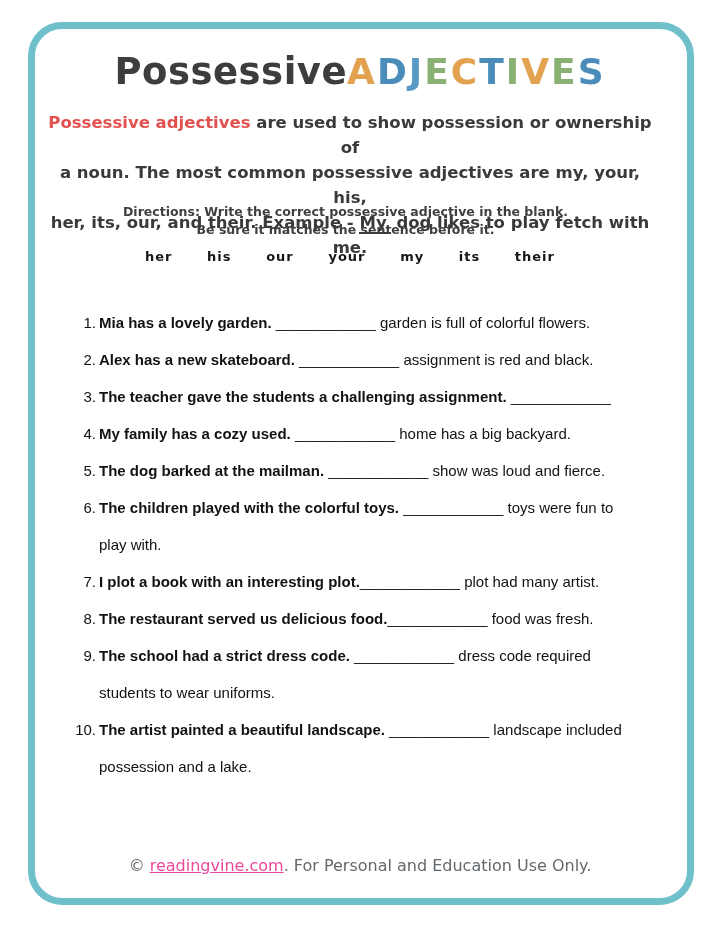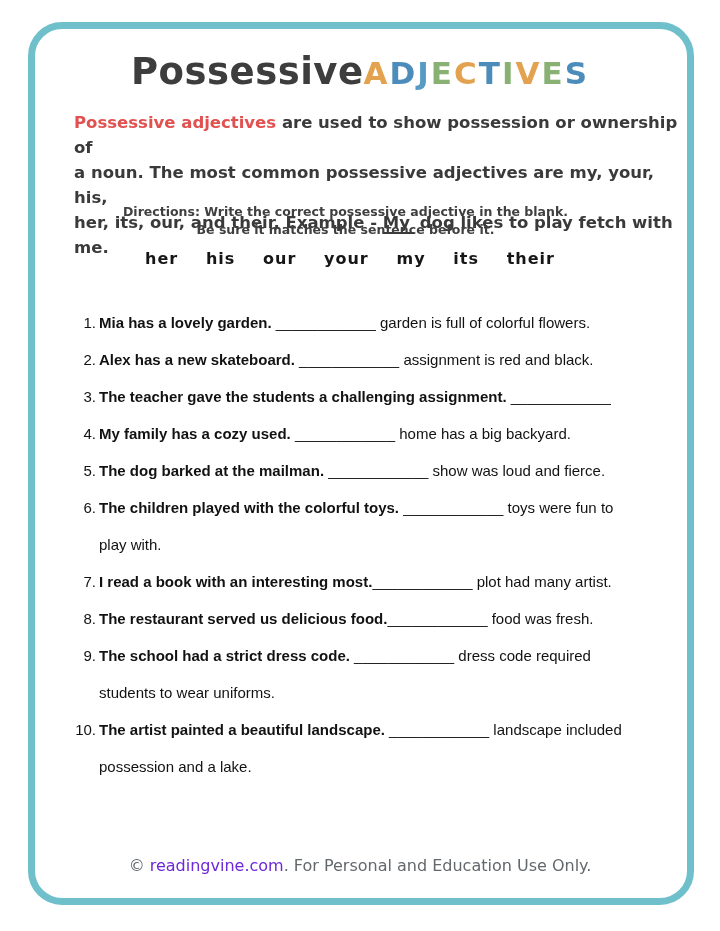--- a/index.html
+++ b/index.html
@@ -9,58 +9,58 @@
   .border-frame {
     position:absolute; left:28px; top:22px; width:666px; height:883px;
     border:7px solid #6fc0cb; border-radius:34px;
   }
 
   .title-row {
     position:absolute; top:50px; left:0; width:720px; text-align:center;
     font-family:"DejaVu Sans", sans-serif; font-weight:bold; white-space:nowrap;
   }
   .title-main { font-size:37px; color:#3d3d3d; letter-spacing:0.5px; }
-  .title-adj  { font-size:31px; letter-spacing:2px; }
+  .title-adj  { font-size:36px; letter-spacing:2px; }
 
   .intro {
-    position:absolute; top:110px; left:74px; width:604px; 
+    position:absolute; top:110px; left:48px; width:604px; text-align:center;
     font-family:"DejaVu Sans", sans-serif; font-weight:bold;
     font-size:16.5px; line-height:25px; color:#3a3a3a;
   }
   .underline-my { border-bottom:2px solid #3a3a3a; padding-right:4px; }
 
   .directions {
     position:absolute; top:203px; left:0; width:651px; text-align:center;
     font-family:"DejaVu Sans", sans-serif; font-weight:bold;
     font-size:12.5px; line-height:18px; color:#3f3f3f;margin-left:20px;
   }
 
   .wordbank {
     position:absolute; top:249px; left:145px; width:410px;
     display:flex; justify-content:space-between;
     font-family:"DejaVu Sans", sans-serif; font-weight:bold;
-    font-size:16px; color:#161616; letter-spacing:1px;
+    font-size:13px; color:#161616; letter-spacing:1px;
   }
 
   .exercises {
     position:absolute; top:304px; left:70px; width:582px;
     font-size:15px; line-height:37px; color:#121212;
   }
   .exercise { display:flex; }
   .exercise .num { flex:0 0 26px; width:26px; text-align:right; font-weight:normal; }
   .exercise .body { flex:1; margin-left:3px; white-space:nowrap; }
   .statement { font-weight:bold;margin-top:44px; }
   .blank, .completion { font-weight:normal; }
   .line2 { display:block; white-space:nowrap; }
 
   .footer {
     position:absolute; top:855px; left:0; width:720px; text-align:center;
     font-family:"DejaVu Sans", sans-serif; font-size:16px; line-height:22px; color:#63686c;
   }
-  .footer-link { color:#6d28d9; cursor:pointer; }
+  .footer-link { text-decoration:underline; color:#ec4899; cursor:pointer; }
 </style>
 </head>
 <body>
 
 <div class="border-frame" style="border-color: rgb(111, 192, 203);"></div>
 
 <div class="title-row">
   <span class="title-main" style="color: rgb(61, 61, 61);">Possessive</span><span class="title-adj"><span style="color: rgb(227, 162, 79);">A</span><span style="color: rgb(75, 140, 186);">D</span><span style="color: rgb(87, 155, 197);">J</span><span style="color: rgb(136, 177, 115);">E</span><span style="color: rgb(227, 162, 79);">C</span><span style="color: rgb(75, 140, 186);">T</span><span style="color: rgb(136, 177, 115);">I</span><span style="color: rgb(227, 162, 79);">V</span><span style="color: rgb(136, 177, 115);">E</span><span style="color: rgb(75, 140, 186);">S</span></span>
 </div>
 
@@ -112,21 +112,21 @@
     <div class="body"><span class="statement">The dog barked at the mailman.</span><span class="blank"> ____________ </span><span class="completion">show was loud and fierce.</span><span class="completion line2"></span></div>
   </div>
 
   <div class="exercise">
     <span class="num">6.</span>
     <div class="body"><span class="statement">The children played with the colorful toys.</span><span class="blank"> ____________ </span><span class="completion">toys were fun to</span><span class="completion line2">play with.</span></div>
   </div>
 
   <div class="exercise">
     <span class="num">7.</span>
-    <div class="body"><span class="statement">I read a book with an interesting most.</span><span class="blank">____________ </span><span class="completion">plot had many artist.</span><span class="completion line2"></span></div>
+    <div class="body"><span class="statement">I plot a book with an interesting plot.</span><span class="blank">____________ </span><span class="completion">plot had many artist.</span><span class="completion line2"></span></div>
   </div>
 
   <div class="exercise">
     <span class="num">8.</span>
     <div class="body"><span class="statement">The restaurant served us delicious food.</span><span class="blank">____________ </span><span class="completion">food was fresh.</span><span class="completion line2"></span></div>
   </div>
 
   <div class="exercise">
     <span class="num">9.</span>
     <div class="body"><span class="statement">The school had a strict dress code.</span><span class="blank"> ____________ </span><span class="completion">dress code required</span><span class="completion line2">students to wear uniforms.</span></div>

